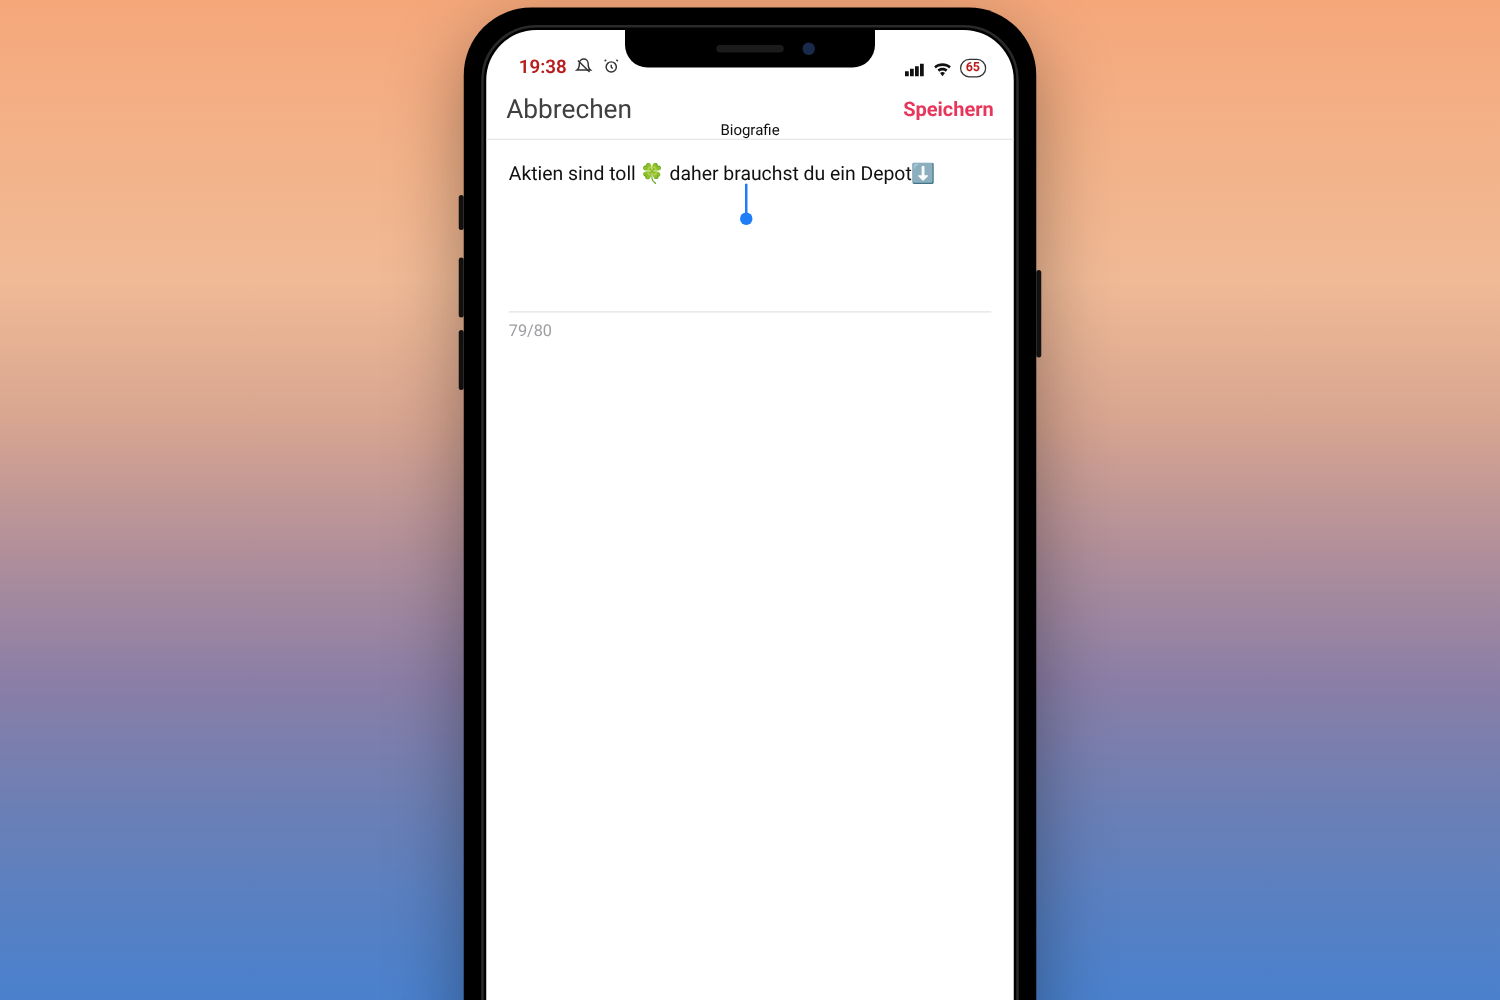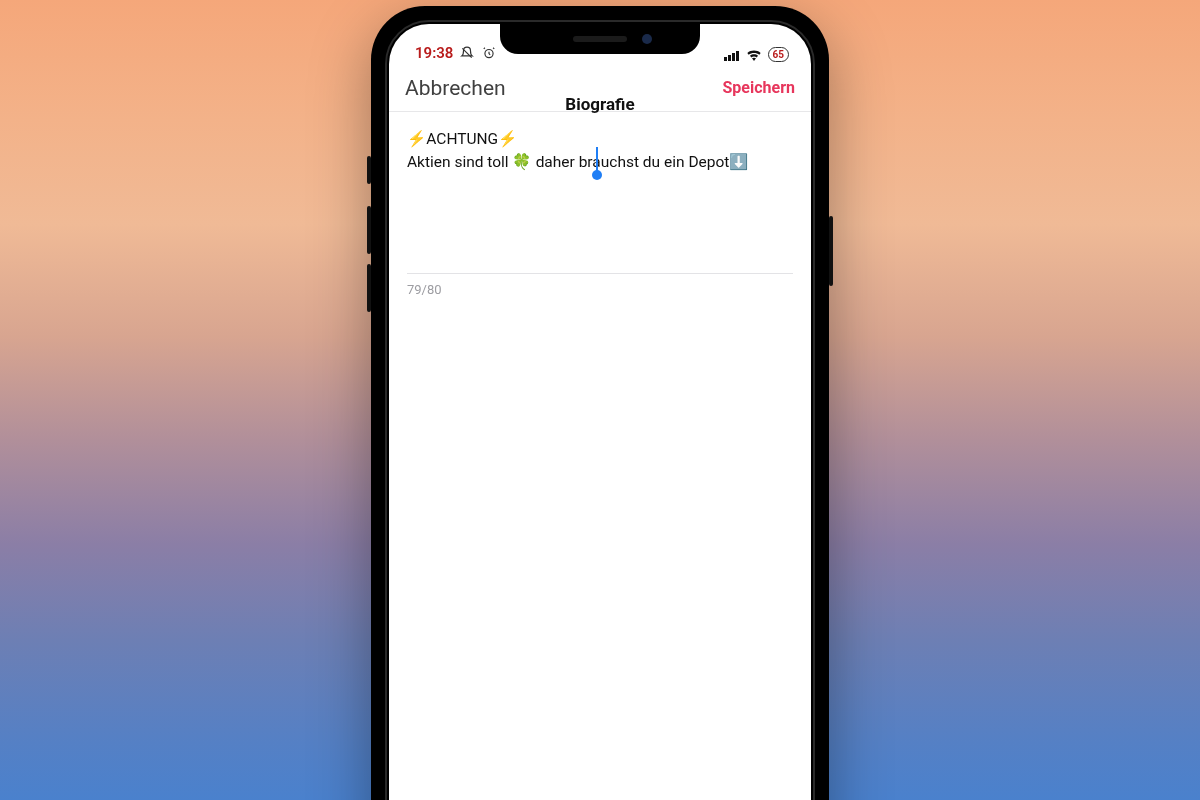--- a/index.html
+++ b/index.html
@@ -98,21 +98,21 @@
   
   .navhead {
     height: 48px;
     display:flex;
     align-items:center;
     justify-content:space-between;
     padding: 0 16px;
     border-bottom:1px solid #e7e7e9;
   }
   .navhead .cancel { color:#404040; font-size:21px; }
-  .navhead .title  { font-weight:700; font-size:17px; color:#111; position:absolute; left:50%; transform:translateX(-50%);margin-top:33px; }
+  .navhead .title  { font-weight:400; font-size:12px; color:#111; position:absolute; left:50%; transform:translateX(-50%);margin-top:33px; }
   .navhead .save   { color:#e7365c; font-size:16px; font-weight:700; }
 
   
   .editor {
     padding: 16px 18px 8px;
     font-size: 15.5px;
     line-height: 1.5;
     color:#111;
     position: relative;
     flex: 0 0 auto;
@@ -198,21 +198,20 @@
         </div>
       </div>
 
       <div class="navhead">
         <span class="cancel">Abbrechen</span>
         <span class="title">Biografie</span>
         <span class="save">Speichern</span>
       </div>
 
       <div class="editor">
-        <div>⚡ACHTUNG⚡</div>
         <div>
           <span>Aktien sind toll 🍀 daher brauchst du ein </span><span class="linked">Depot</span><span>⬇️</span>
         </div>
         <div class="cursor-caret"></div>
         <div class="cursor-dot"></div>
       </div>
 
       <div class="divider"></div>
       <div class="char-count">79/80</div>
 

